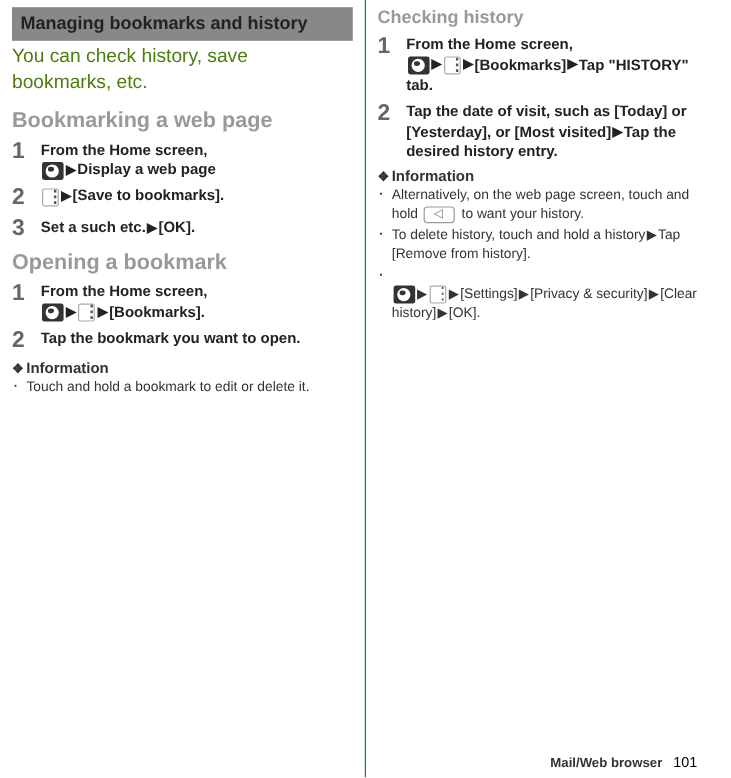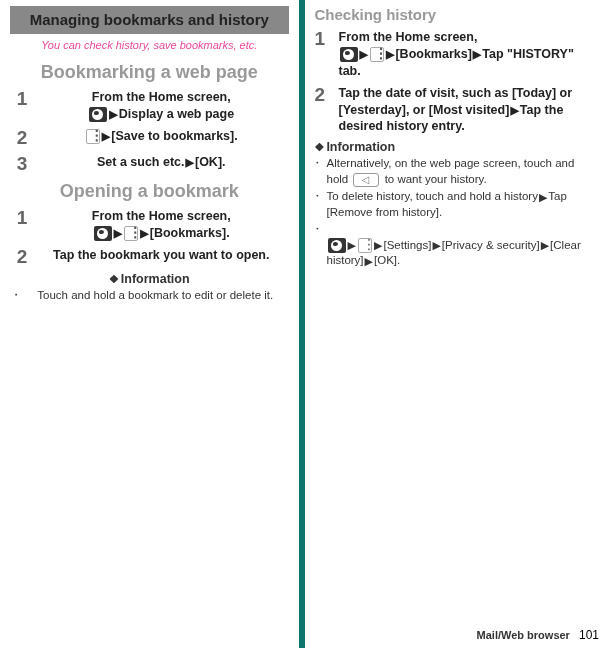--- a/index.html
+++ b/index.html
@@ -13,38 +13,36 @@
       height: 648px;
       background: #fff;
       display: flex;
       position: relative;
     }
     .column {
       width: 50%;
       padding: 6px 10px 6px 10px;
     }
     .col-left {
-      border-right: 6px solid #0f766e;
-      text-align: center;
+      border-right: 1px solid #0f766e;
     }
     .section-header {
       background: #888;
       color: #222;
       font-weight: bold;
       font-size: 15px;
       padding: 5px 7px;
       line-height: 1.2;
       margin-bottom: 4px;
     }
     .intro {
-      font-size: 11px;
-      color: #ec4899;
+      font-size: 16px;
+      color: #4d7c0f;
       margin-bottom: 10px;
       line-height: 1.3;
-      font-style: italic;
     }
     .subheading {
       color: #999;
       font-weight: bold;
       font-size: 18px;
       margin-bottom: 6px;
       margin-top: 6px;
     }
     .step {
       display: flex;
@@ -166,21 +164,21 @@
     }
     .subheading-top {
       color: #999;
       font-weight: bold;
       font-size: 15px;
       margin-bottom: 6px;
     }
     .footer {
       position: absolute;
       bottom: 6px;
-      right: 10px;
+      right: 28px;
       font-size: 11px;
       color: #333;
     }
     .footer .page-num {
       font-size: 12px;
       color: #000;
       margin-left: 6px;
     }
     .footer .chapter {
       font-weight: bold;

